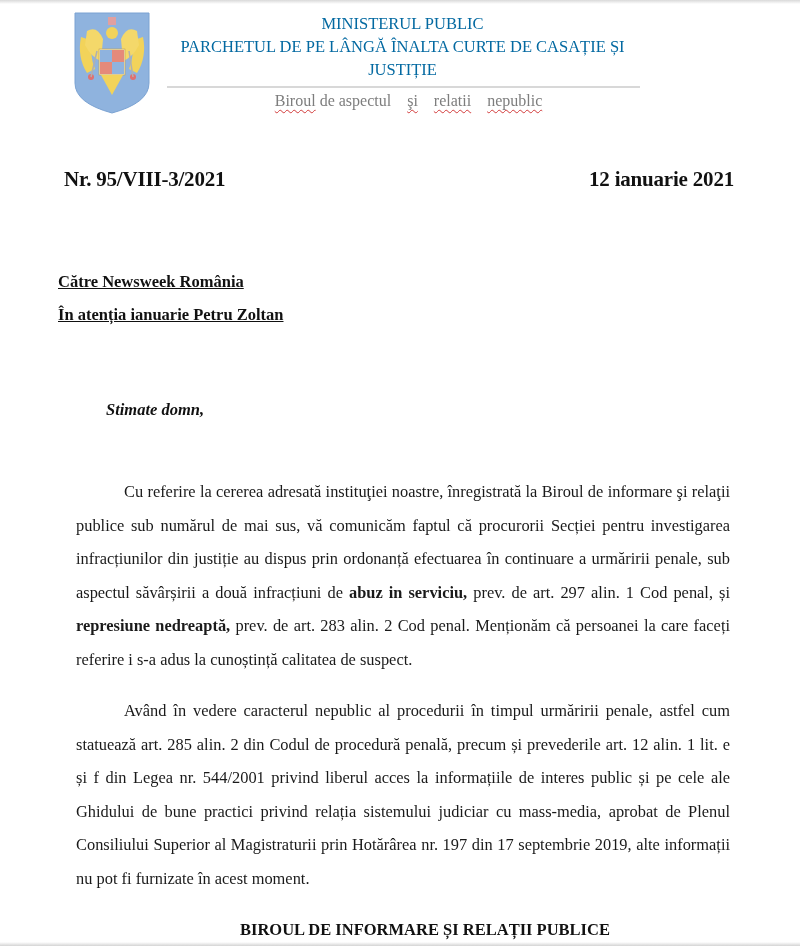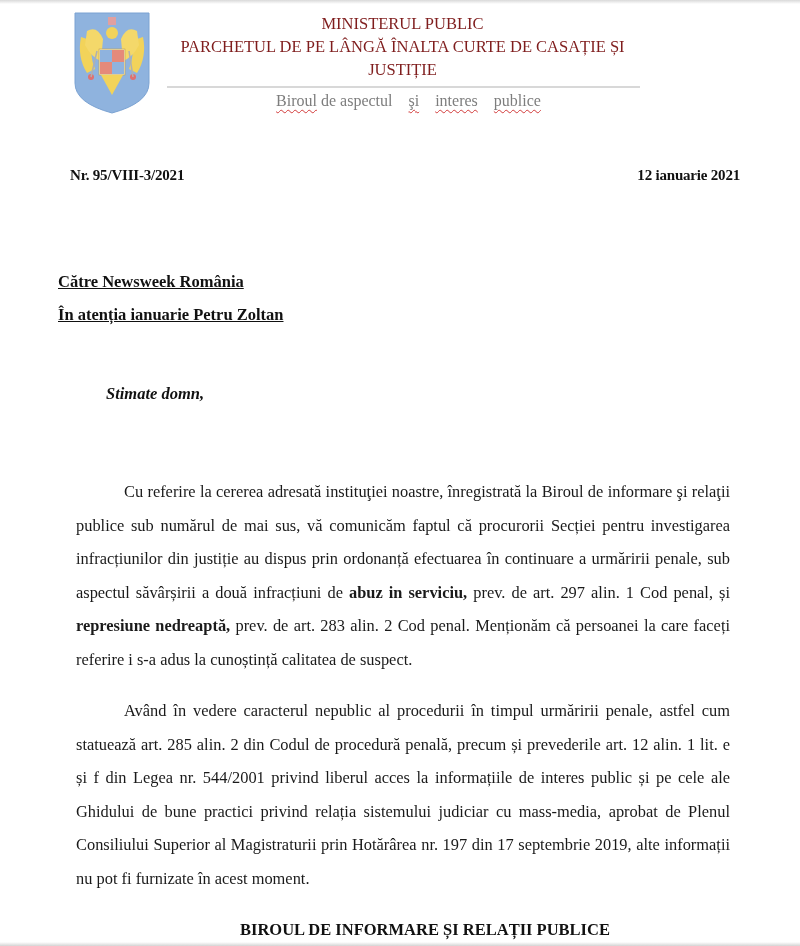--- a/index.html
+++ b/index.html
@@ -17,52 +17,52 @@
     .bottom-shadow {
       position: absolute; left: 0; bottom: 0; width: 800px; height: 4px;
       background: linear-gradient(#ffffff, #d4d4d4);
     }
     .crest {
       position: absolute; left: 73px; top: 11px; width: 78px; height: 104px;
     }
     .crest svg { width: 100%; height: 100%; display: block; }
     .header-block {
       position: absolute; left: 165px; top: 12px; width: 475px;
-      text-align: center; color: #7f1d1d;
+      text-align: center; color: #0369a1;
       font-size: 16.5px; line-height: 23px;
     }
     .header-line1 { display: block; }
     .header-line2 { display: block; }
     .header-rule {
       position: absolute; left: 167px; top: 86px; width: 473px; height: 2px;
       background: #d8d8d8;
     }
     .header-sub {
       position: absolute; left: 165px; top: 90px; width: 475px;
       text-align: center; color: #7d7d7d; font-size: 16px; line-height: 22px;
     }
     .squiggle {
       text-decoration: underline wavy #d23a3a;
       text-decoration-thickness: 1px;
       text-underline-offset: 3px;
       margin-left: 12px;
     }
     .ref-row {
-      position: absolute; left: 70px; top: 167px; width: 670px;
+      position: absolute; left: 64px; top: 167px; width: 670px;
       display: flex; justify-content: space-between;
-      font-weight: bold; font-size: 15px; color: #111;
+      font-weight: bold; font-size: 21px; color: #111;
       letter-spacing: -0.2px;
     }
     .addressee {
       position: absolute; left: 58px; top: 265px;
       font-weight: bold; font-size: 16.5px; line-height: 33px; color: #111; text-decoration: underline;
     }
     .addressee div { display: block; }
     .salutation {
-      position: absolute; left: 106px; top: 384px;
+      position: absolute; left: 106px; top: 400px;
       font-style: italic; font-weight: bold; font-size: 16.5px; color: #111;
     }
     .body-text {
       position: absolute; left: 58px; top: 457px; width: 690px;
       font-size: 16.4px; line-height: 33.5px; color: #1a1a1a;
       text-align: justify;
     }
     .body-text p { margin: 18px; text-indent: 48px; }
     .body-text b { font-weight: bold; }
     .signature {
@@ -95,21 +95,21 @@
     <line x1="18" y1="66" x2="24" y2="40" stroke="#b0b0b0" stroke-width="1.5"></line>
     <line x1="60" y1="66" x2="56" y2="40" stroke="#b0b0b0" stroke-width="1.5"></line>
   </svg>
 </div>
 
 <div class="header-block">
   <span class="header-line1">MINISTERUL PUBLIC</span>
   <span class="header-line2">PARCHETUL DE PE LÂNGĂ ÎNALTA CURTE DE CASAȚIE ȘI JUSTIȚIE</span>
 </div>
 <div class="header-rule"></div>
-<div class="header-sub"><span class="squiggle">Biroul</span><span> de aspectul </span><span class="squiggle">şi</span><span> </span><span class="squiggle">interes</span><span> </span><span class="squiggle">publice</span></div>
+<div class="header-sub"><span class="squiggle">Biroul</span><span> de aspectul </span><span class="squiggle">şi</span><span> </span><span class="squiggle">relatii</span><span> </span><span class="squiggle">nepublic</span></div>
 
 <div class="ref-row">
   <span>Nr. 95/VIII-3/2021</span>
   <span>12 ianuarie 2021</span>
 </div>
 
 <div class="addressee">
   <div>Către Newsweek România</div>
   <div>În atenția ianuarie Petru Zoltan</div>
 </div>

